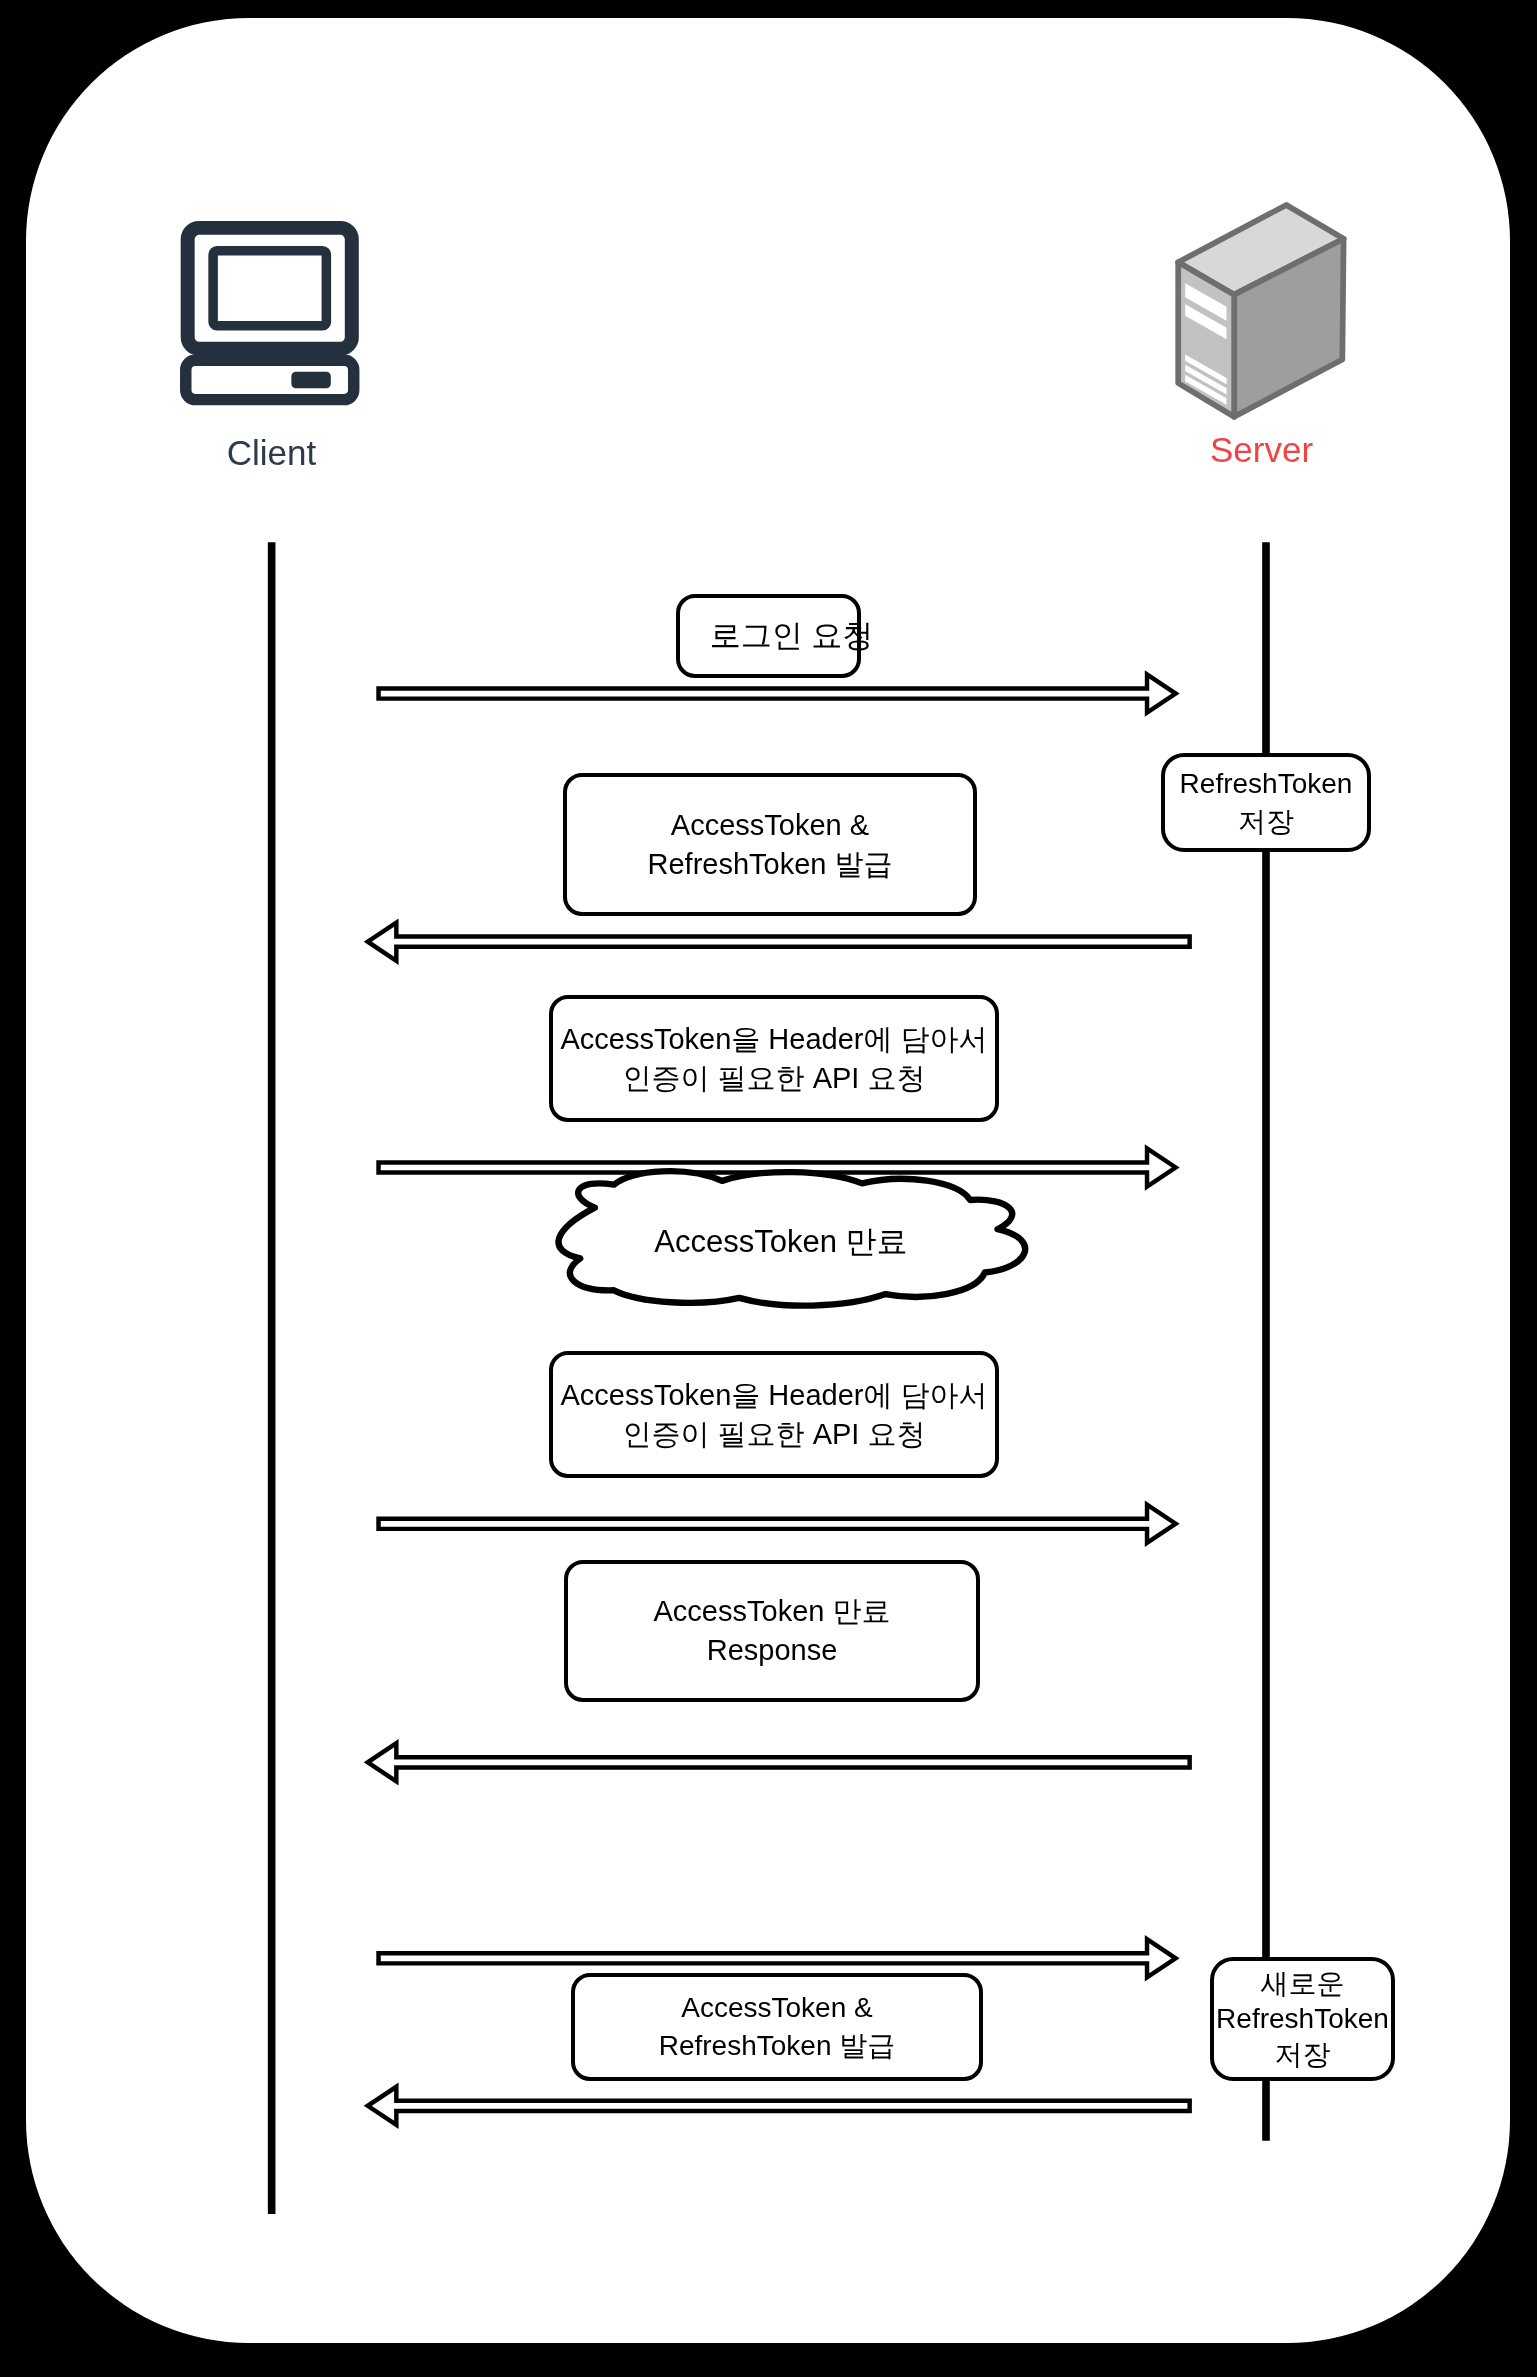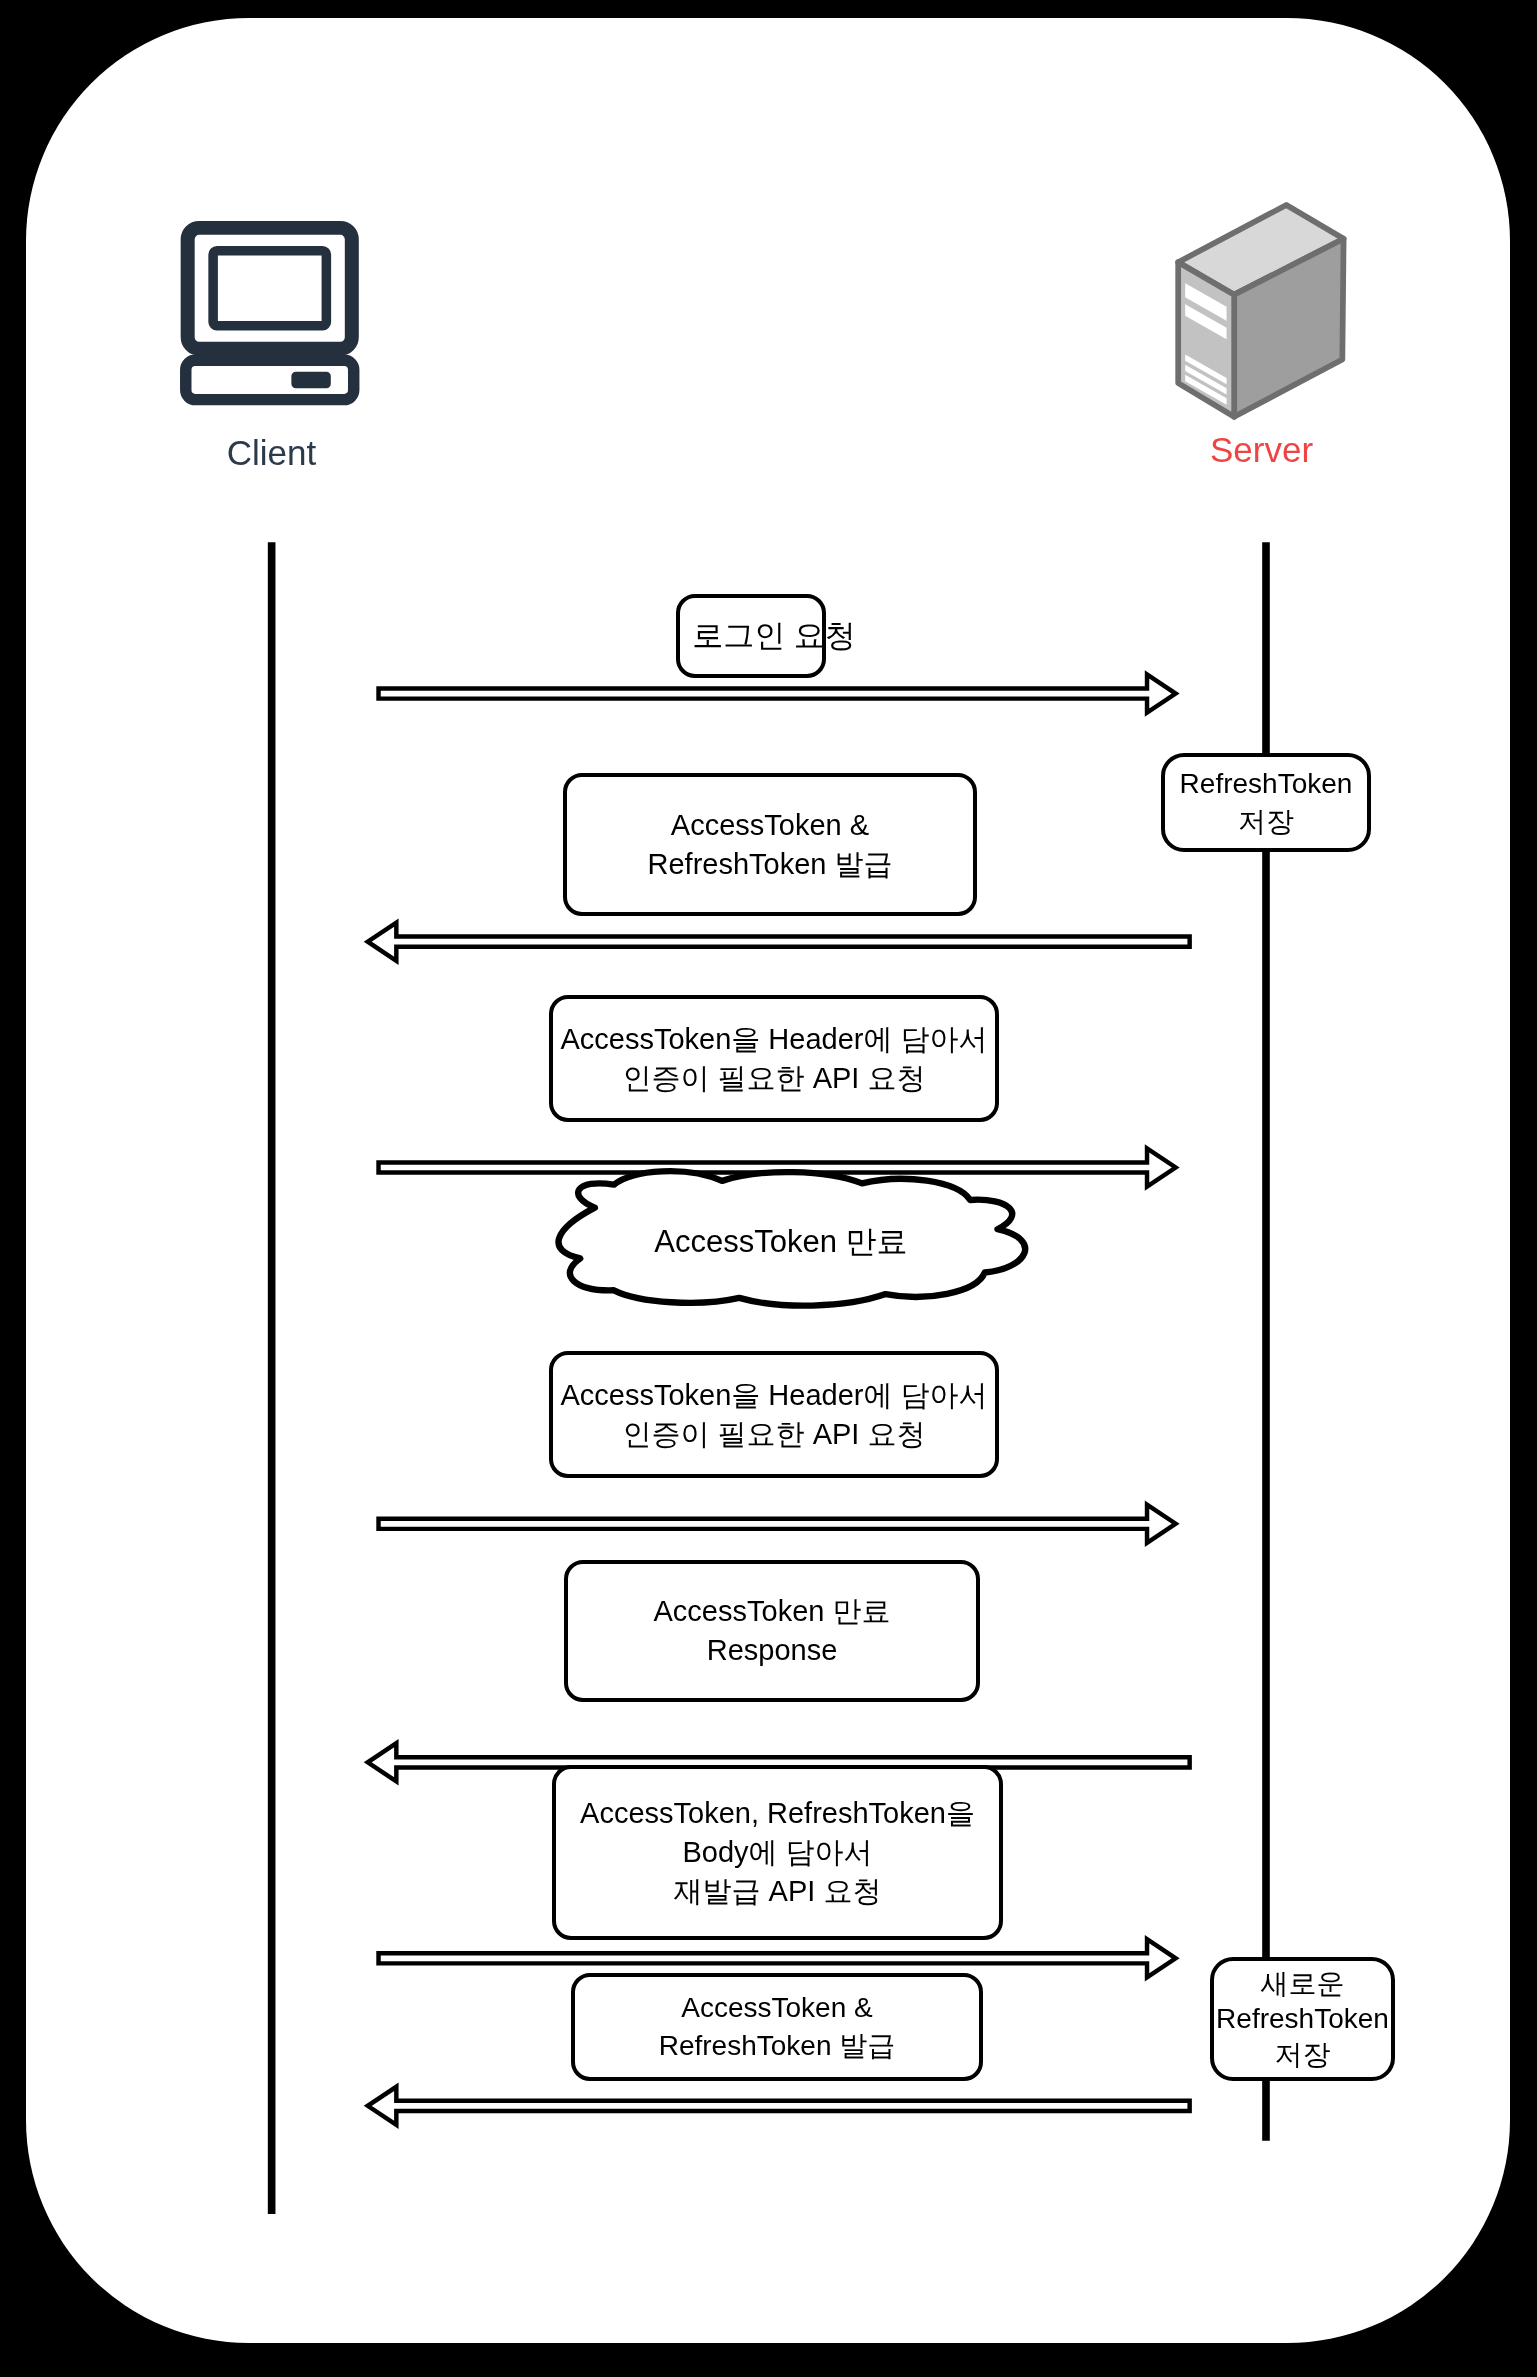--- a/index.html
+++ b/index.html
@@ -22,21 +22,21 @@
     text-align:center;color:#000;font-size:29px;line-height:1.34;box-sizing:border-box;
     white-space:nowrap;
   }
   .actor-label{font-size:35px;}
   .client-label{color:#2c3a4a;}
   .server-label{color:#ef4444;}
   .cloud-label{font-size:31px;color:#000;}
   
   #client-label{left:189px;top:434px;width:165px;height:38px;}
   #server-label{left:1179px;top:431px;width:165px;height:38px;}
-  #box-m1{left:676px;top:594px;width:150px;height:84px;font-size:31px;padding-left:46px;}
+  #box-m1{left:676px;top:594px;width:185px;height:84px;font-size:31px;padding-left:46px;}
   #box-m2{left:563px;top:773px;width:414px;height:143px;}
   #note-s1{left:1161px;top:753px;width:210px;height:99px;font-size:28px;border-radius:23px;}
   #box-m3{left:549px;top:995px;width:450px;height:127px;}
   #cloud-label{left:590px;top:1223px;width:382px;height:38px;}
   #box-m4{left:549px;top:1351px;width:450px;height:127px;}
   #box-m5{left:564px;top:1560px;width:416px;height:142px;}
   #box-m6{left:552px;top:1765px;width:451px;height:175px;}
   #box-m7{left:571px;top:1973px;width:412px;height:108px;font-size:28px;}
   #note-s2{left:1174px;top:1957px;width:185px;height:124px;font-size:28px;line-height:1.27;border-radius:23px;margin-left:36px;}
 </style>
@@ -123,25 +123,20 @@
   <div id="box-m4" class="msgbox">
     <div>AccessToken을 Header에 담아서</div>
     <div>인증이 필요한 API 요청</div>
   </div>
 
   <div id="box-m5" class="msgbox">
     <div>AccessToken 만료</div>
     <div>Response</div>
   </div>
 
-  <div id="box-m6" class="msgbox">
-    <div>AccessToken, RefreshToken을</div>
-    <div>Body에 담아서</div>
-    <div>재발급 API 요청</div>
-  </div>
 
   <div id="box-m7" class="msgbox">
     <div>AccessToken &amp;</div>
     <div>RefreshToken 발급</div>
   </div>
 
   <div id="note-s2" class="msgbox">
     <div>새로운</div>
     <div>RefreshToken</div>
     <div>저장</div>

